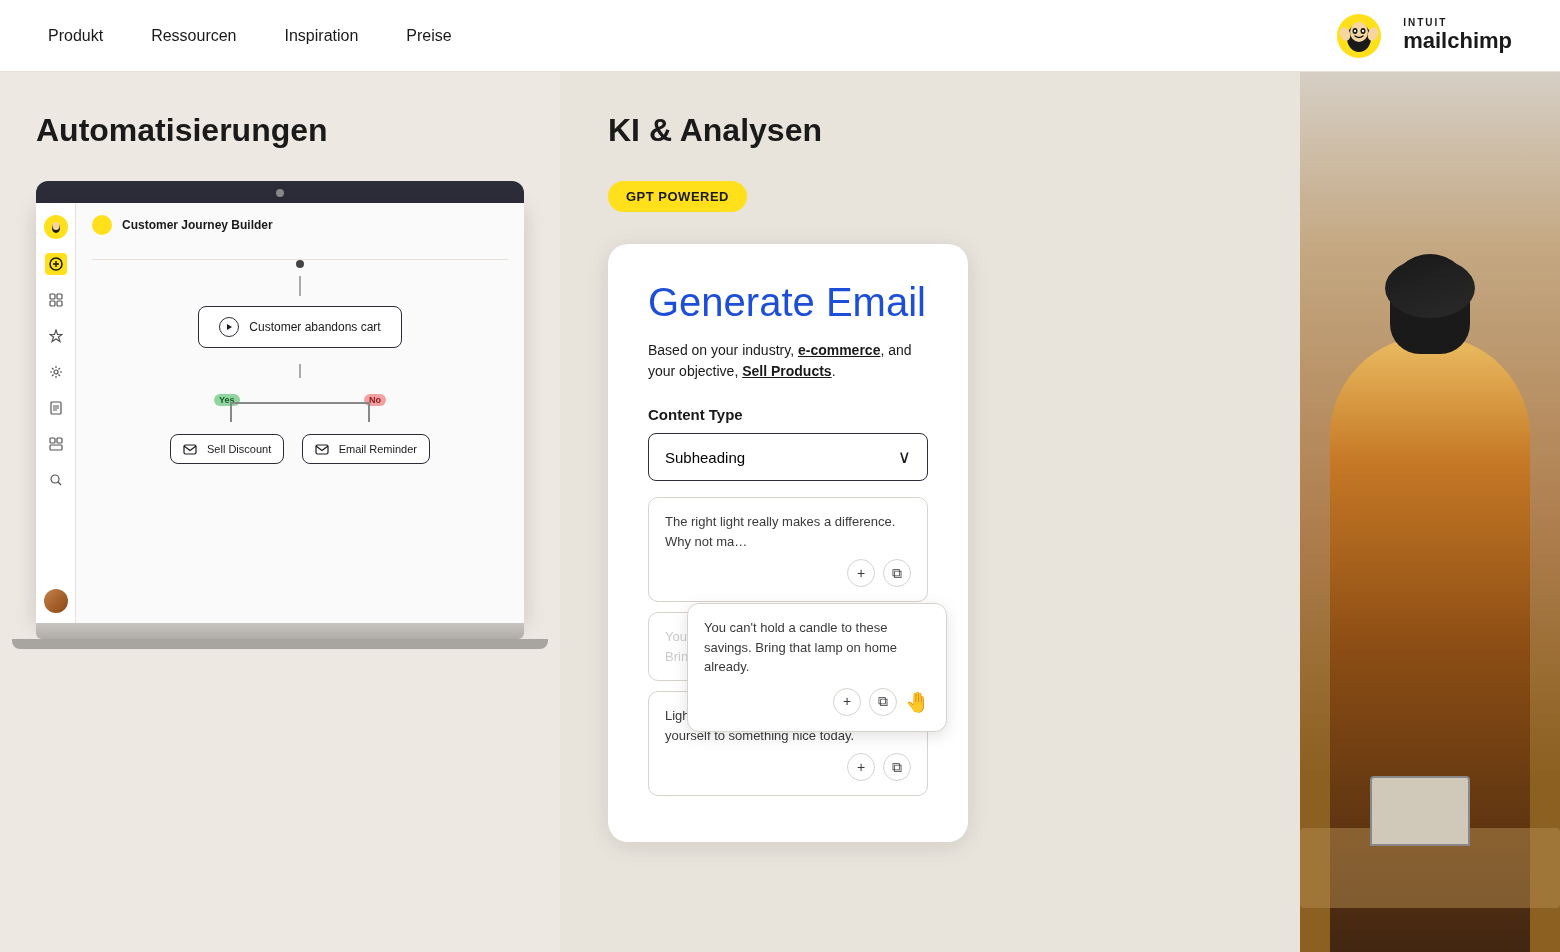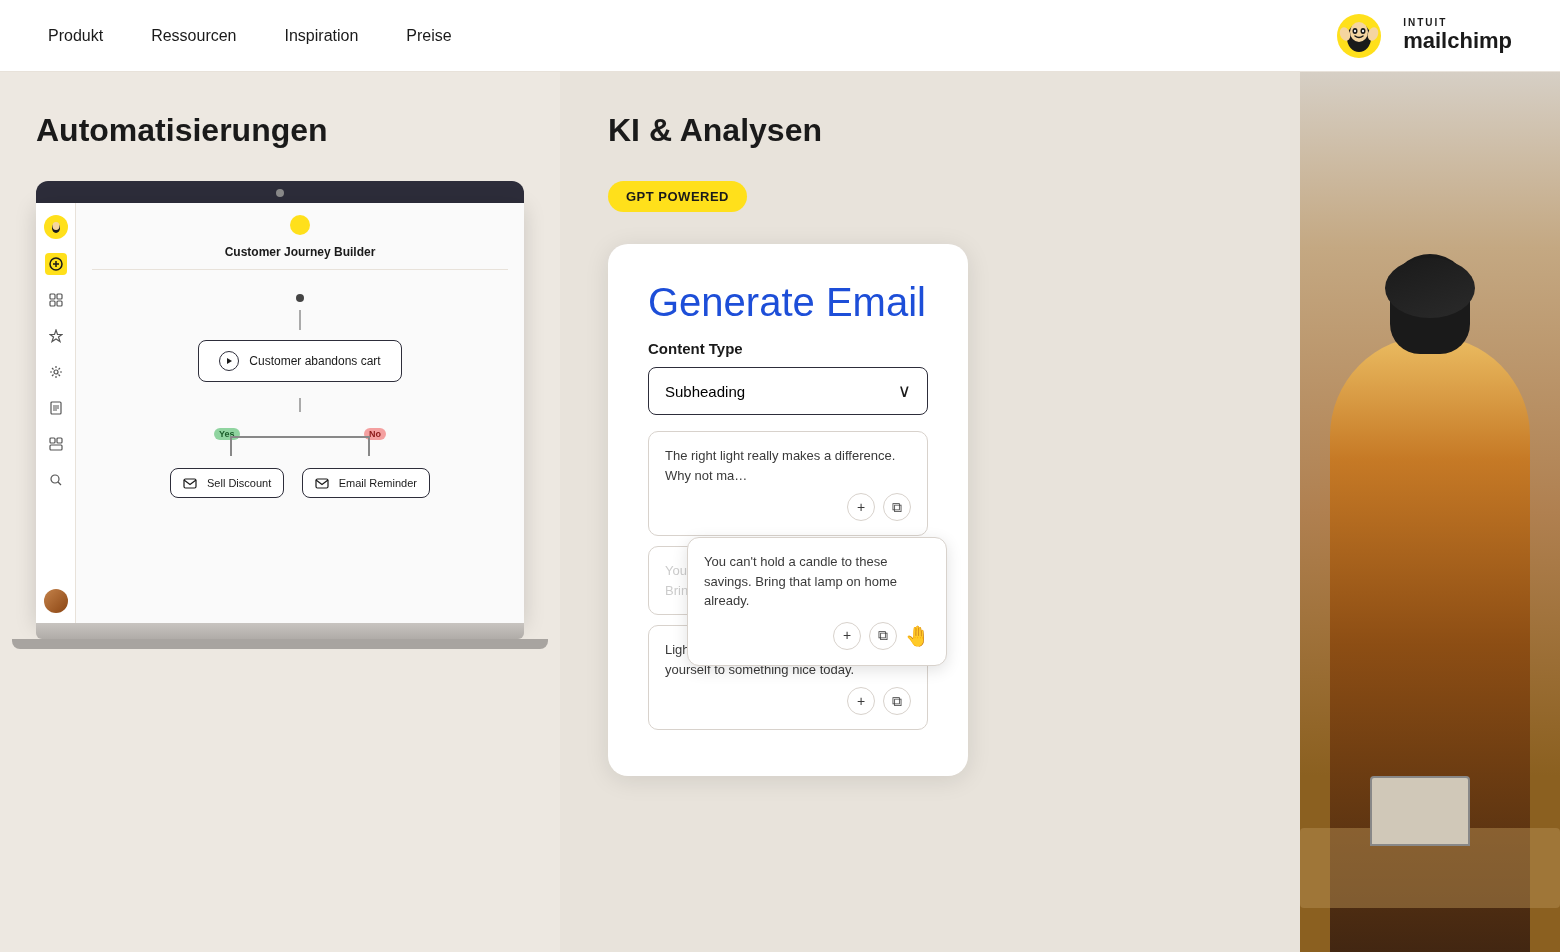--- a/index.html
+++ b/index.html
@@ -71,22 +71,22 @@
     .cjb-sidebar-avatar {
       margin-top: auto; margin-bottom: 10px;
       width: 24px; height: 24px; border-radius: 50%;
       background: #c4824a;
     }
     .cjb-main {
       flex: 1; background: #fafafa; padding: 12px 16px;
       display: flex; flex-direction: column;
     }
     .cjb-header {
-      display: flex; align-items: center; gap: 10px; margin-bottom: 24px;
-      padding-bottom: 10px; border-bottom: 1px solid #e8e2da; flex-direction: column;
+      display: flex; align-items: center; gap: 10px; 
+      padding-bottom: 24px; border-bottom: 1px solid #e8e2da;
     }
     .cjb-logo-small {
       width: 20px; height: 20px; background: #ffe01b; border-radius: 50%;
     }
     .cjb-title { font-size: 12px; font-weight: 600; color: #1a1a1a; }
 
     
     .journey-nodes { display: flex; flex-direction: column; align-items: center; gap: 16px; margin-top: 10px; }
     .node-box {
       background: #fff; border: 1.5px solid #2d2d3a;
@@ -335,20 +335,23 @@
     </div>
   </section>
 
   <section class="section-ki">
     <h2 class="section-title">KI &amp; Analysen</h2>
 
     <div class="gpt-badge">GPT POWERED</div>
 
     <div class="gen-email-card">
       <h1 class="gen-title">Generate Email</h1>
+      <p class="gen-subtitle">
+        <span>Based on your industry, </span><a href="#">e-commerce</a><span>, and your objective, </span><a href="#"><strong>Sell Products</strong></a><span>.</span>
+      </p>
 
       <div class="gen-label">Content Type</div>
       <div class="gen-select">
         <span>Subheading</span>
         <span class="gen-select-arrow">∨</span>
       </div>
 
       <div class="suggestion-box">
         <span>The right light really makes a difference. Why not ma…</span>
         <div class="suggestion-actions">

